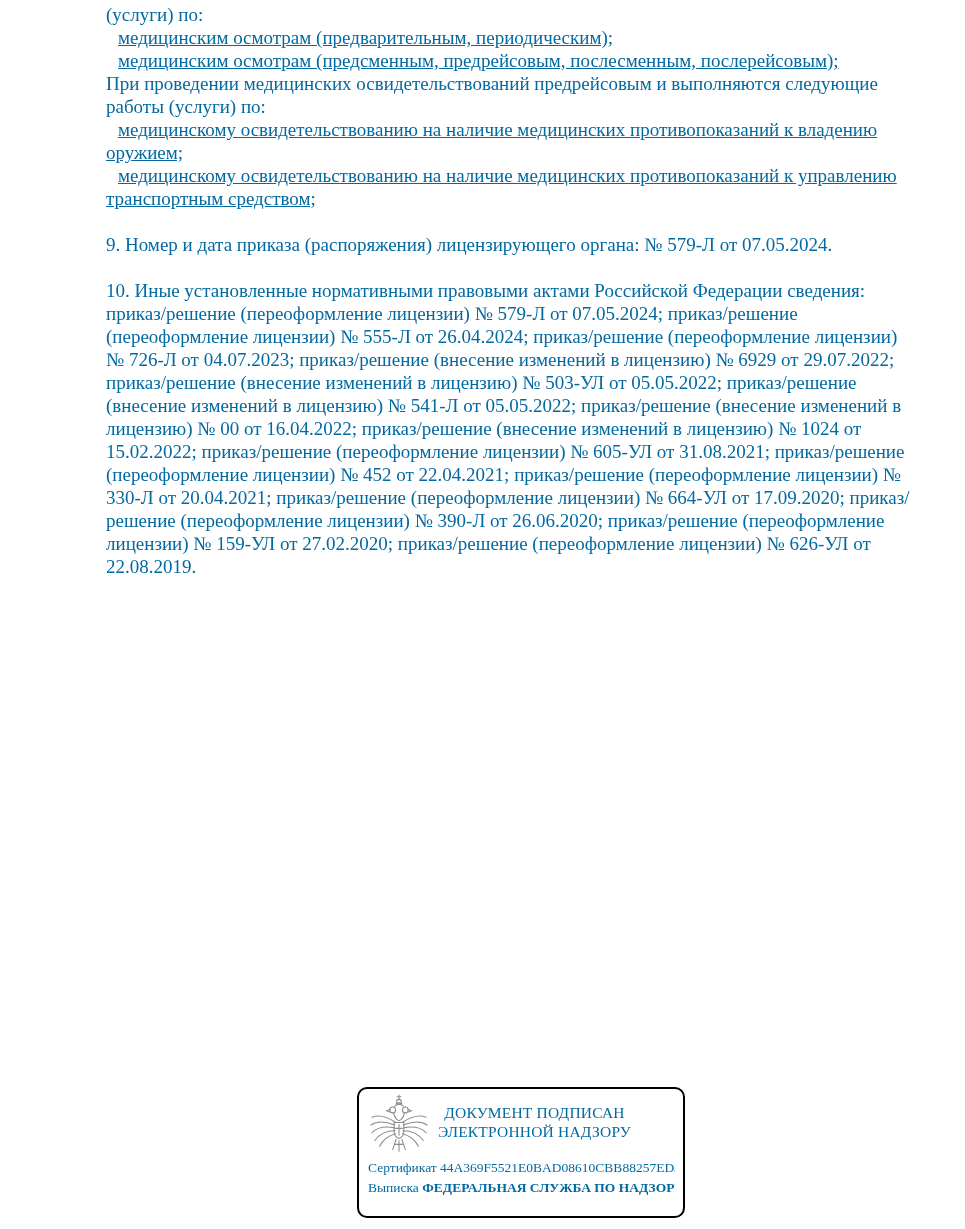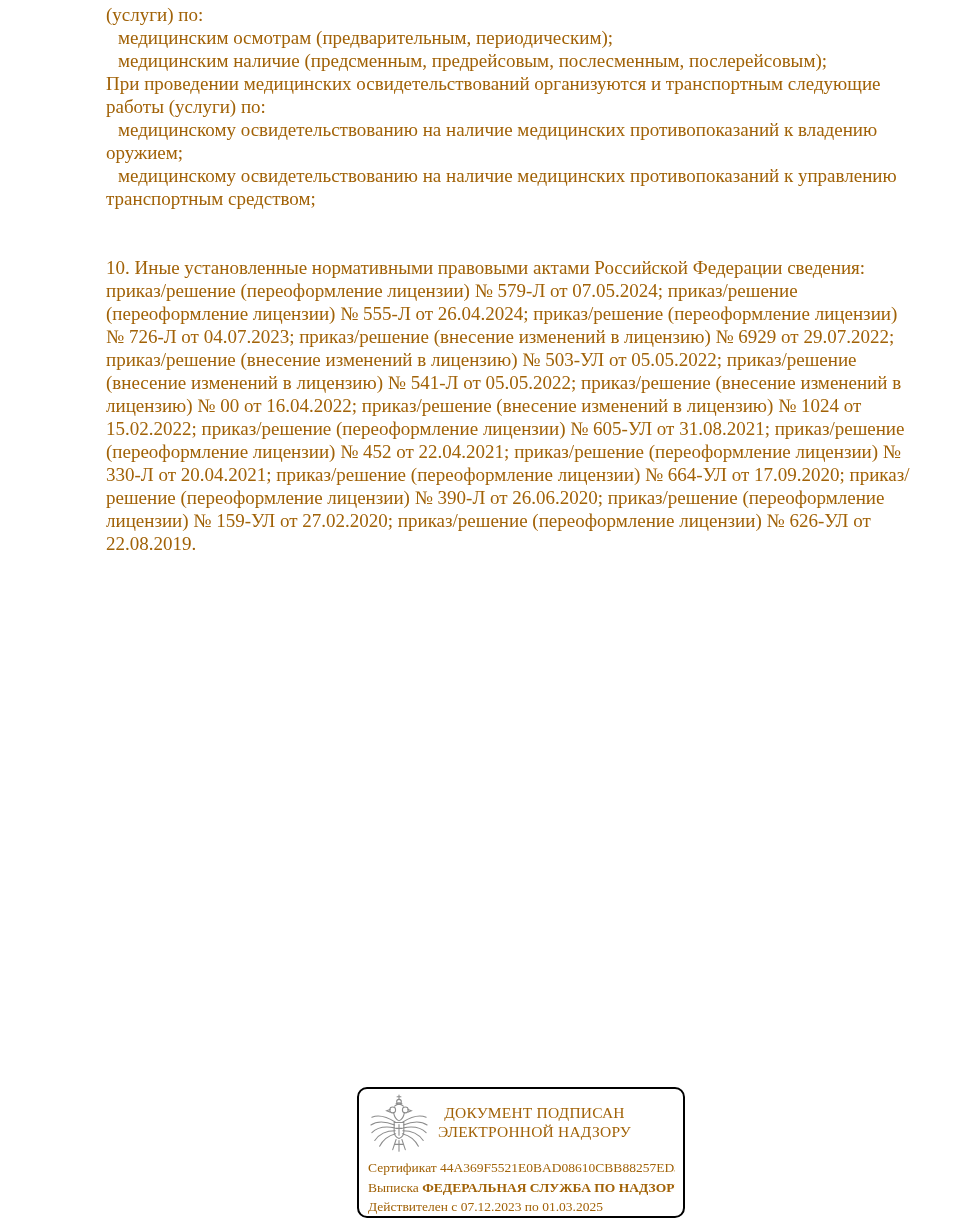--- a/index.html
+++ b/index.html
@@ -7,33 +7,33 @@
     padding: 0;
     background: #ffffff;
   }
   .page {
     position: relative;
     width: 965px;
     height: 1229px;
     background: #ffffff;
     overflow: hidden;
     font-family: "Liberation Serif", serif;
-    color: #a16207;
+    color: #0369a1;
   }
   .content {
     position: absolute;
     left: 106px;
     top: 3px;
     width: 806px;
     font-size: 19px;
     line-height: 23px;
     text-align: left;
   }
   .para { margin: 0; }
-  .indent { text-indent: 12px; }
+  .indent { text-indent: 12px; text-decoration: underline; }
   .gap { height: 23px; }
 
   
   .stamp {
     position: absolute;
     left: 357px;
     top: 1087px;
     width: 324px;
     height: 127px;
     border: 2px solid #000000;
@@ -73,25 +73,26 @@
   .info-line b { font-weight: bold; }
 </style>
 </head>
 <body>
 
 <div class="page">
 
   <div class="content">
     <p class="para">(услуги) по:</p>
     <p class="para indent">медицинским осмотрам (предварительным, периодическим);</p>
-    <p class="para indent">медицинским наличие (предсменным, предрейсовым, послесменным, послерейсовым);</p>
-    <p class="para">При проведении медицинских освидетельствований организуются и транспортным следующие работы (услуги) по:</p>
+    <p class="para indent">медицинским осмотрам (предсменным, предрейсовым, послесменным, послерейсовым);</p>
+    <p class="para">При проведении медицинских освидетельствований предрейсовым и выполняются следующие работы (услуги) по:</p>
     <p class="para indent">медицинскому освидетельствованию на наличие медицинских противопоказаний к владению оружием;</p>
     <p class="para indent">медицинскому освидетельствованию на наличие медицинских противопоказаний к управлению транспортным средством;</p>
     <div class="gap"></div>
+    <p class="para">9. Номер и дата приказа (распоряжения) лицензирующего органа: № 579-Л от 07.05.2024.</p>
     <div class="gap"></div>
     <p class="para">10. Иные установленные нормативными правовыми актами Российской Федерации сведения: приказ/решение (переоформление лицензии) № 579-Л от 07.05.2024; приказ/решение (переоформление лицензии) № 555-Л от 26.04.2024; приказ/решение (переоформление лицензии) № 726-Л от 04.07.2023; приказ/решение (внесение изменений в лицензию) № 6929 от 29.07.2022; приказ/решение (внесение изменений в лицензию) № 503-УЛ от 05.05.2022; приказ/решение (внесение изменений в лицензию) № 541-Л от 05.05.2022; приказ/решение (внесение изменений в лицензию) № 00 от 16.04.2022; приказ/решение (внесение изменений в лицензию) № 1024 от 15.02.2022; приказ/решение (переоформление лицензии) № 605-УЛ от 31.08.2021; приказ/решение (переоформление лицензии) № 452 от 22.04.2021; приказ/решение (переоформление лицензии) № 330-Л от 20.04.2021; приказ/решение (переоформление лицензии) № 664-УЛ от 17.09.2020; приказ/решение (переоформление лицензии) № 390-Л от 26.06.2020; приказ/решение (переоформление лицензии) № 159-УЛ от 27.02.2020; приказ/решение (переоформление лицензии) № 626-УЛ от 22.08.2019.</p>
     <div class="gap"></div>
   </div>
 
   <div class="stamp">
     <div class="stamp-top">
       <div class="emblem">
         <svg viewBox="0 0 64 64" xmlns="http://www.w3.org/2000/svg">
           <g fill="none" stroke="#8c8c8c" stroke-width="1.1" stroke-linecap="round">
@@ -135,17 +136,16 @@
     </div>
     <div class="stamp-info">
       <div class="info-line">
         <span>Сертификат</span>
         <span>44A369F5521E0BAD08610CBB88257ED3</span>
       </div>
       <div class="info-line">
         <span>Выписка</span>
         <b>ФЕДЕРАЛЬНАЯ СЛУЖБА ПО НАДЗОРУ В СФЕРЕ</b>
       </div>
-      <div class="info-line">Действителен с 07.12.2023 по 01.03.2025</div>
     </div>
   </div>
 
 </div>
 
 </body></html>

